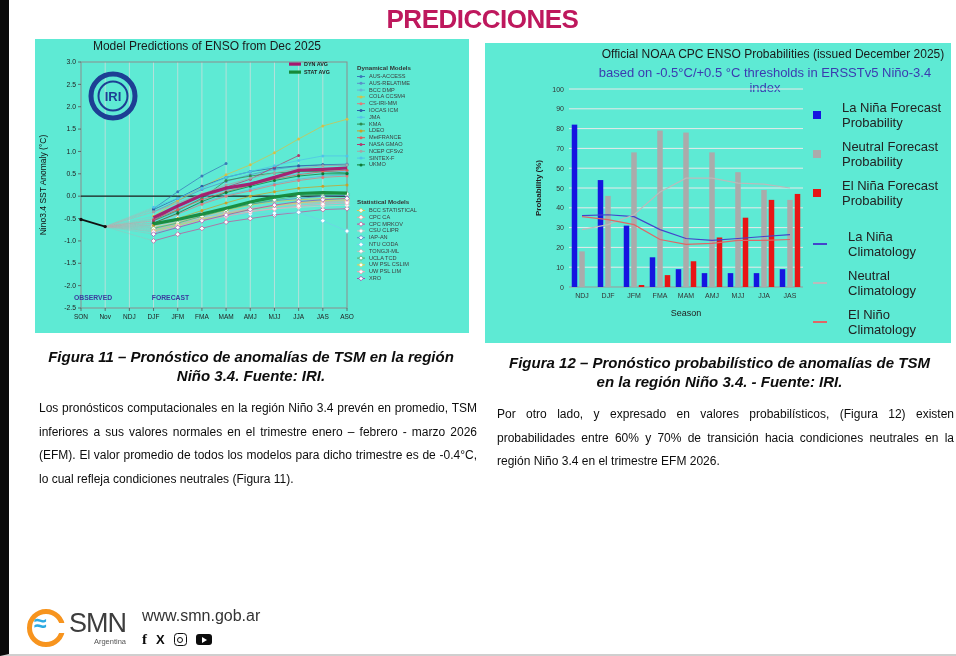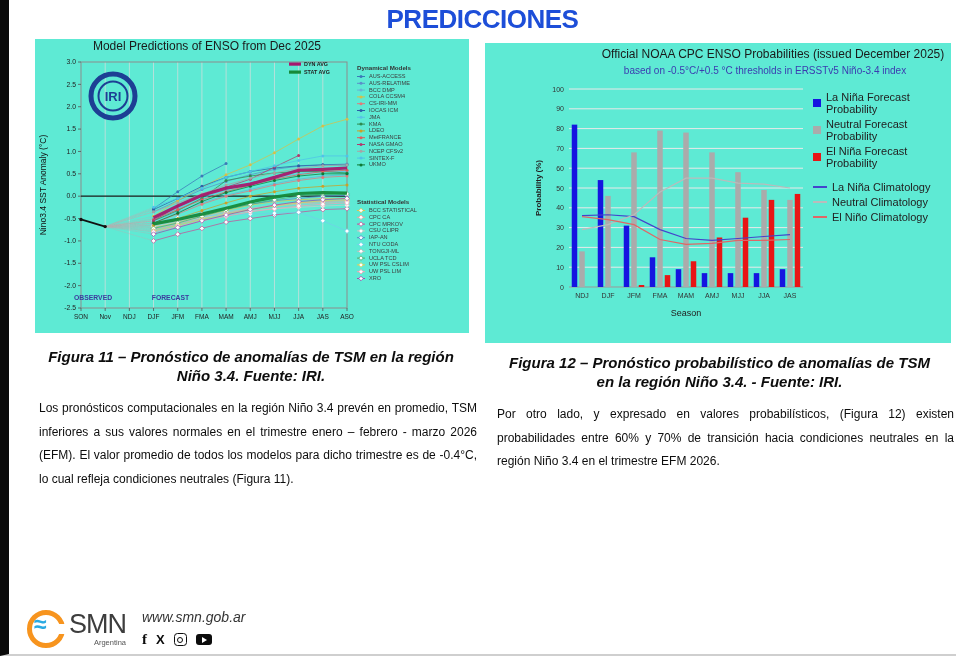--- a/index.html
+++ b/index.html
@@ -17,24 +17,24 @@
   .col-right{width:473px;flex:0 0 auto;}
   .chart-wrap{position:relative;background:#5eead4;}
   .chart-wrap-left{width:434px;height:294px;margin:2px 0 0 16px;}
   .plume-title{position:absolute;top:0;left:22px;width:300px;text-align:center;
     font-size:12px;color:#1a1a1a;font-weight:500;}
   .chart-wrap-left svg{position:absolute;top:15px;left:0;}
   .chart-wrap-right{width:466px;height:300px;margin:6px 0 0 2px;}
   .prob-title{position:absolute;top:4px;left:108px;width:360px;text-align:center;
     font-size:12px;color:#1a1a1a;}
   .prob-subtitle{position:absolute;top:22px;left:100px;width:360px;text-align:center;
-    font-size:10px;color:#3b3bb0;}
+    font-size:13px;color:#3b3bb0;}
   .chart-wrap-right svg{position:absolute;top:40px;left:46px;}
   .prob-legend{position:absolute;left:328px;top:48px;width:138px;}
-  .pl-row{display:flex;align-items:center;gap:5px;margin-bottom:3px;font-size:11px;color:#222;}
+  .pl-row{display:flex;align-items:center;gap:21px;margin-bottom:3px;font-size:13px;color:#222;margin-top:9px;}
   .pl-sq{width:8px;height:8px;flex:0 0 auto;display:inline-block;}
   .pl-ln{width:14px;height:2px;flex:0 0 auto;display:inline-block;}
   .pl-gap{height:9px;}
   .caption{
     margin:14px 4px 0 4px;text-align:center;font-weight:700;font-style:italic;
     font-size:15px;line-height:1.28;color:#0d0d0d;
   }
   .col-right .caption{margin-top:10px;}
   .body-text{
     margin:12px 6px 0 20px;font-size:12px;line-height:1.95;color:#0d0d0d;
@@ -44,41 +44,41 @@
   svg text{font-family:"Liberation Sans",sans-serif;}
   .footer{position:absolute;left:0;bottom:4px;width:100%;height:54px;}
   .smn-block{position:absolute;left:18px;bottom:2px;display:flex;align-items:center;}
   .smn-ring{position:relative;width:28px;height:28px;border:5px solid #F7941E;border-radius:50%;}
   .smn-ring .smn-notch{position:absolute;right:-6px;top:9px;width:8px;height:10px;background:#fff;}
   .smn-ring .smn-waves{position:absolute;left:2px;top:-4px;font-size:23px;font-weight:700;color:#2BAAE2;}
   .smn-name-col{margin-left:4px;line-height:1;}
   .smn-name{font-size:27px;letter-spacing:-1px;color:#3d3d3d;}
   .smn-country{font-size:7.5px;color:#555;margin-top:1px;text-align:right;}
   .smn-links{margin-left:16px;}
-  .smn-site{font-size:14px;color:#333;font-style:italic;}
+  .smn-site{font-size:16px;color:#333;}
   .social-row{display:flex;align-items:center;gap:9px;margin-top:6px;}
   .icon-f{font-size:15px;font-weight:700;color:#0c0c0c;font-family:"Liberation Serif",serif;}
   .icon-x{font-size:13px;font-weight:900;color:#0c0c0c;}
   .icon-ig{width:11px;height:11px;border:1.6px solid #0c0c0c;border-radius:3.5px;
     display:flex;align-items:center;justify-content:center;}
   .icon-ig span{width:4px;height:4px;border:1.5px solid #0c0c0c;border-radius:50%;}
   .icon-yt{width:16px;height:11px;background:#0c0c0c;border-radius:3px;
     display:flex;align-items:center;justify-content:center;}
   .icon-yt span{width:0;height:0;border-left:5px solid #fff;
     border-top:3px solid transparent;border-bottom:3px solid transparent;margin-left:1px;}
   .ministry-block{position:absolute;left:580px;bottom:6px;display:flex;align-items:center;gap:10px;}
   .ministry-text .m-name{font-size:11px;font-weight:700;color:#4a4f42;}
   .ministry-text .m-sub{font-size:8.5px;color:#8a8f80;margin-top:2px;}
 </style>
 </head>
 <body>
 
 <div class="page">
 
-  <h1 class="page-title" style="color: #1d4ed8; text-align: center;">PREDICCIONES</h1>
+  <h1 class="page-title" style="color: #be185d; text-align: center;">PREDICCIONES</h1>
 
   <div class="main">
 
     <section class="col-left">
       <div class="chart-wrap chart-wrap-left">
         <div class="plume-title">Model Predictions of ENSO from Dec 2025</div>
         <svg id="chart-left" width="434" height="278" viewBox="0 0 434 278">
             <g>
               <line x1="70.18181818181819" y1="8" x2="70.18181818181819" y2="254" stroke="#dcdcdc" stroke-width="0.7"></line>
               <line x1="94.36363636363637" y1="8" x2="94.36363636363637" y2="254" stroke="#dcdcdc" stroke-width="0.7"></line>

